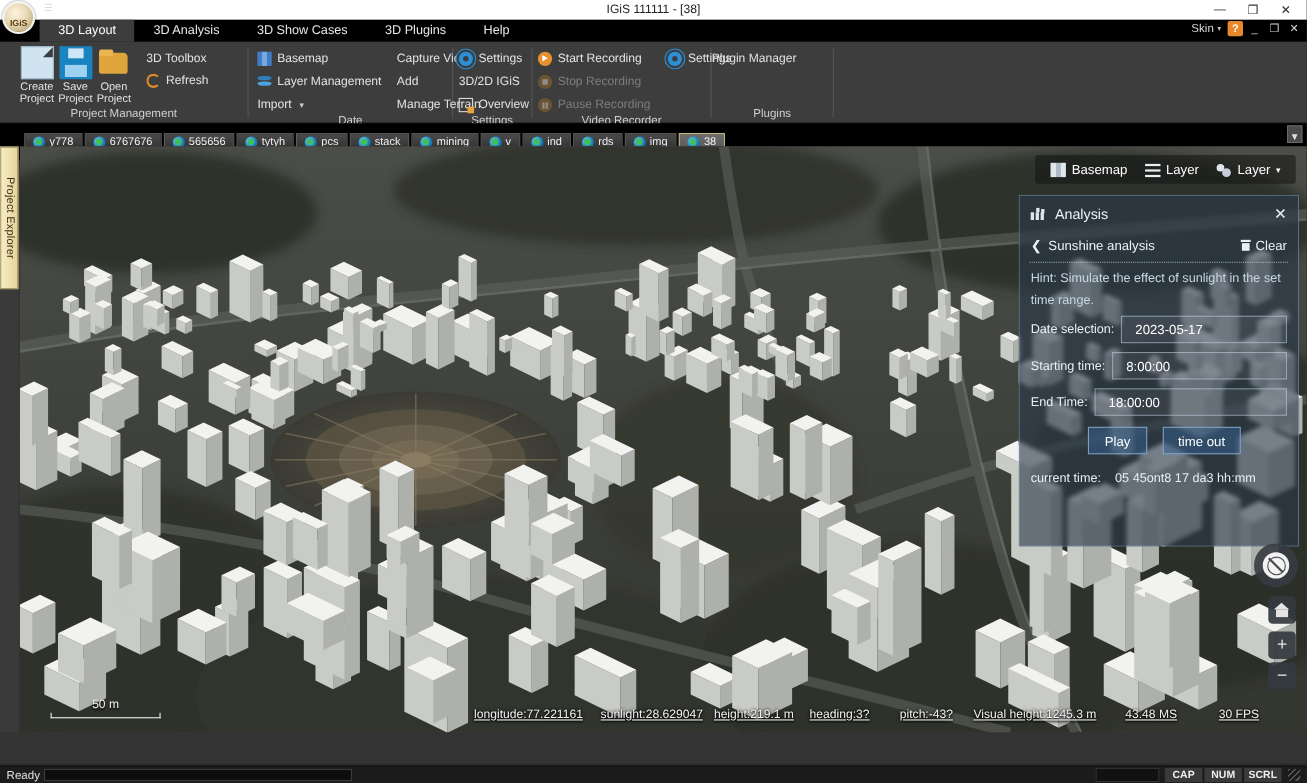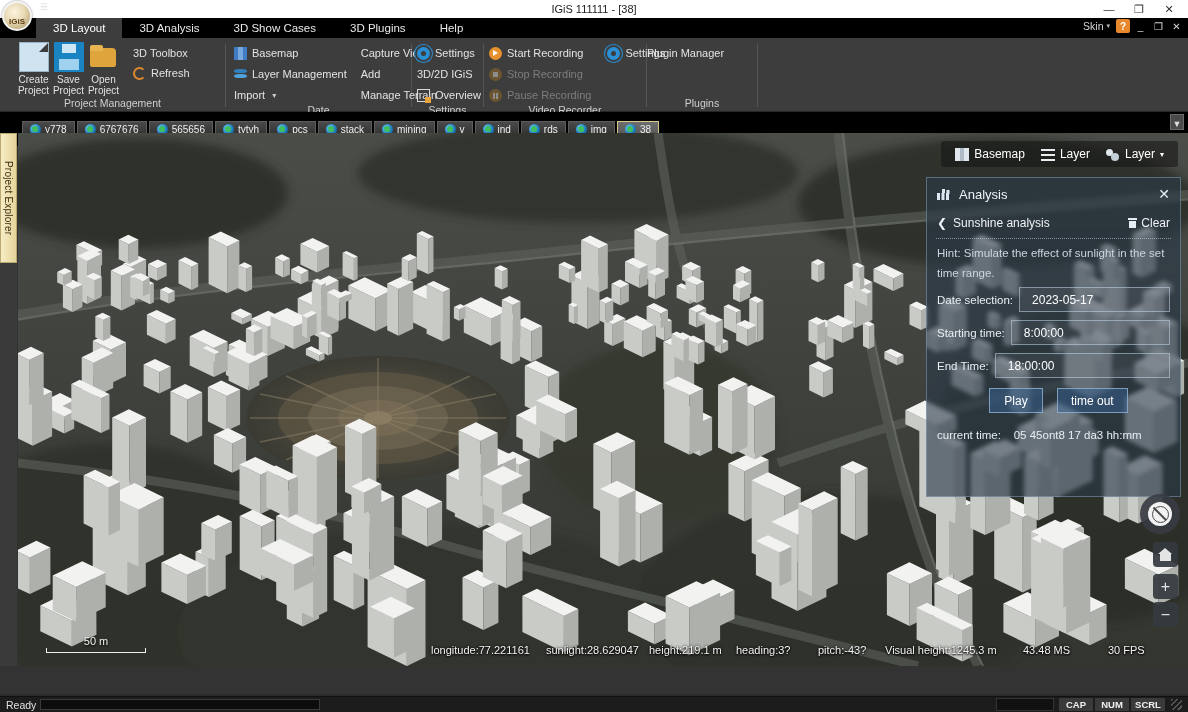--- a/index.html
+++ b/index.html
@@ -246,21 +246,21 @@
   }
   .scalebar .bar { height: 5px; border: 1px solid #eee; border-top: none; }
   .scalebar .lab { text-align: center; line-height: 13px; }
 
   
   .mapstatus {
     position: absolute; left: 0; right: 0; bottom: 8px; height: 17px;
     display: flex; align-items: center; font-size: 11px; color: #f3f3f3;
     text-shadow: 0 1px 2px #000, 0 0 3px #000;
   }
-  .ms-item { position: absolute; white-space: nowrap; }
+  .ms-item { position: absolute; white-space: nowrap; text-decoration: underline; }
 
   
   .statusbar {
     position: absolute; left: 0; bottom: 0; width: 1188px; height: 16px;
     background: #1c1c1c; display: flex; align-items: center; border-top: 1px solid #111;
   }
   .sb-ready { font-size: 10.5px; color: #e0e0e0; padding-left: 6px; }
   .sb-progress {
     position: absolute; left: 40px; width: 280px; height: 11px; background: #0d0d0d; border: 1px solid #3a3a3a;
   }

